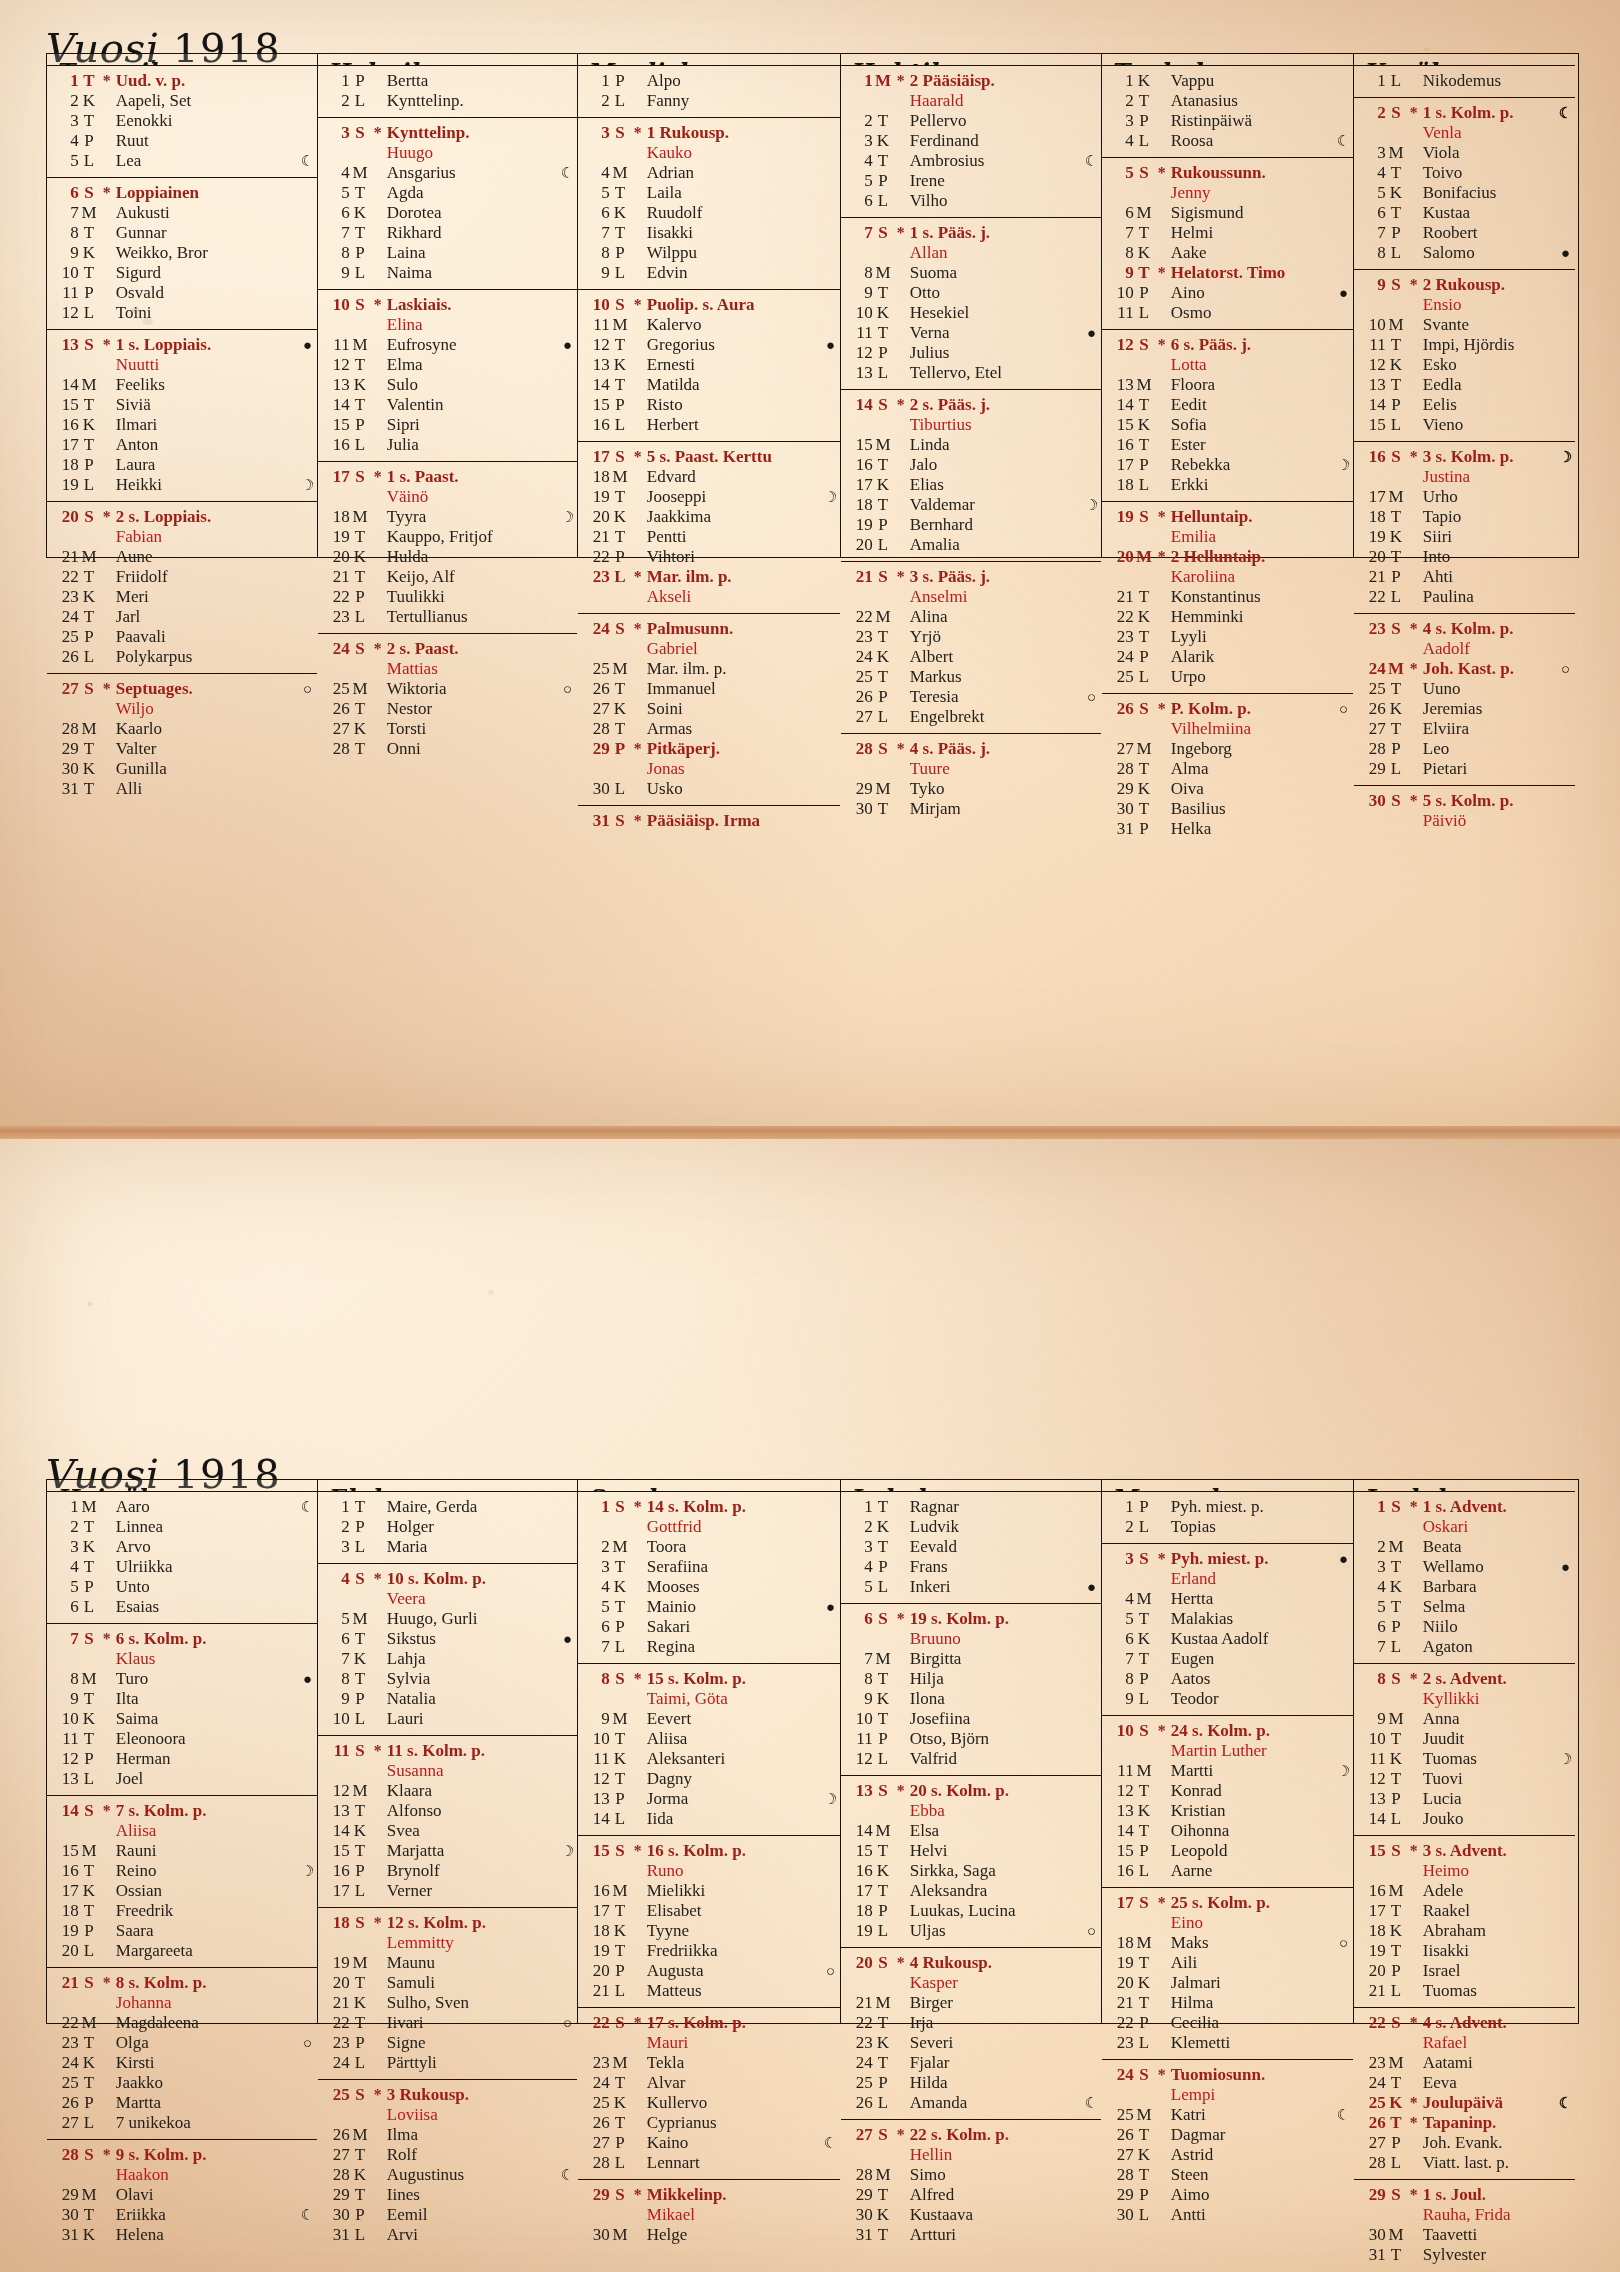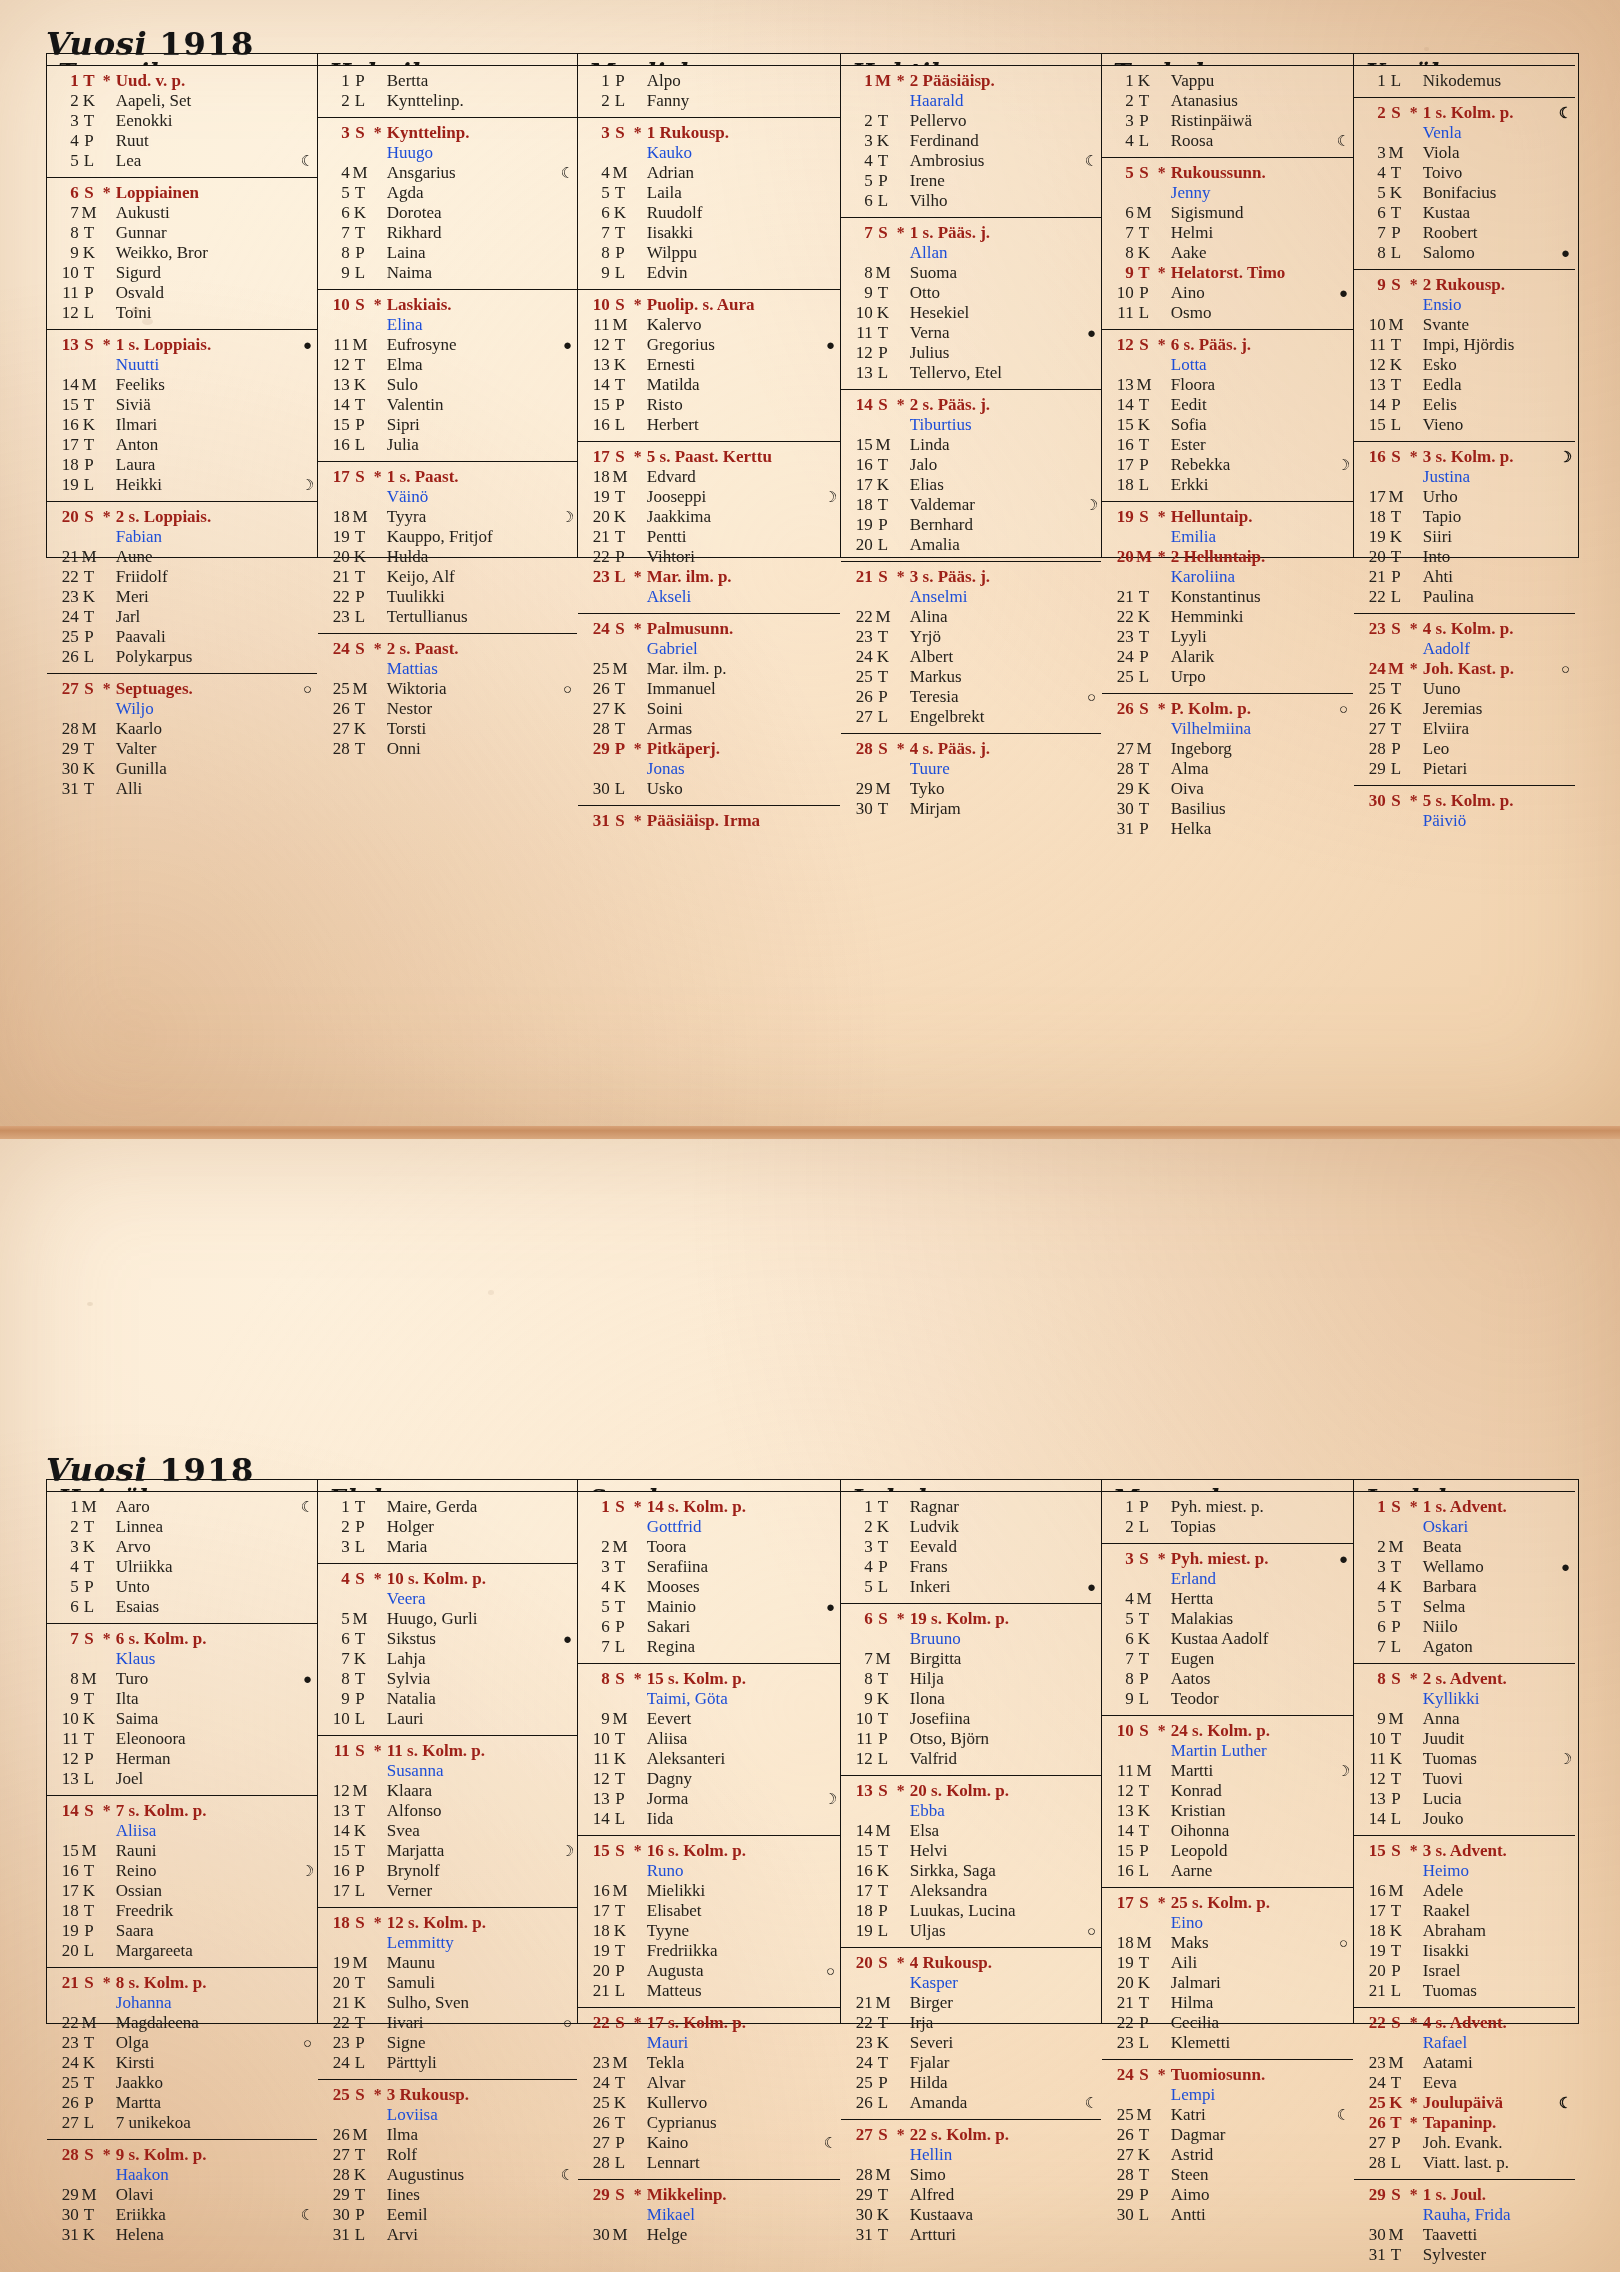--- a/index.html
+++ b/index.html
@@ -29,22 +29,22 @@
     mix-blend-mode:multiply;
   }
   .gap{
     position:absolute;left:0;top:1126px;width:1620px;height:12.6px;
     background:linear-gradient(180deg,#d8a379 0%,#c98f62 35%,#d9a87e 100%);
   }
   
   .page-title{
     position:absolute;
     font-family:"DejaVu Serif", serif;
-    font-weight:bold;
-    font-size:32px;
+    font-weight:normal;
+    font-size:40px;
     letter-spacing:0.8px;
     color:#141414;
     text-shadow:0 0 0.8px rgba(0,0,0,.35);
     font-style:italic;
   }
   .page-title .yr{font-style:normal;letter-spacing:1.6px;}
   
   .cal{
     position:absolute;
     border:1.6px solid #15130f;
@@ -101,21 +101,21 @@
     font-size:15.7px;
   }
   .row .nm{
     flex:1;padding-left:1.6px;overflow:hidden;
   }
   .row .moon{
     flex:none;width:19px;text-align:center;
     font-size:15px;color:#1a1814;
   }
   .row.cont .d,.row.cont .w,.row.cont .st{visibility:hidden;}
-  .row.cont{color:#1d4ed8;font-weight:normal;}
+  .row.cont{color:#b91c1c;font-weight:normal;}
   
   #cal-top{left:46px;top:53px;width:1531px;height:503px;}
   #cal-bot{left:46px;top:1479px;width:1531px;height:543px;}
   #title-top{left:46px;top:25px;}
   #title-bot{left:46px;top:1451px;}
   
   .w1{width:271px;}
   .w2{width:260px;}
   .w3{width:263px;}
   .w4{width:261px;}

